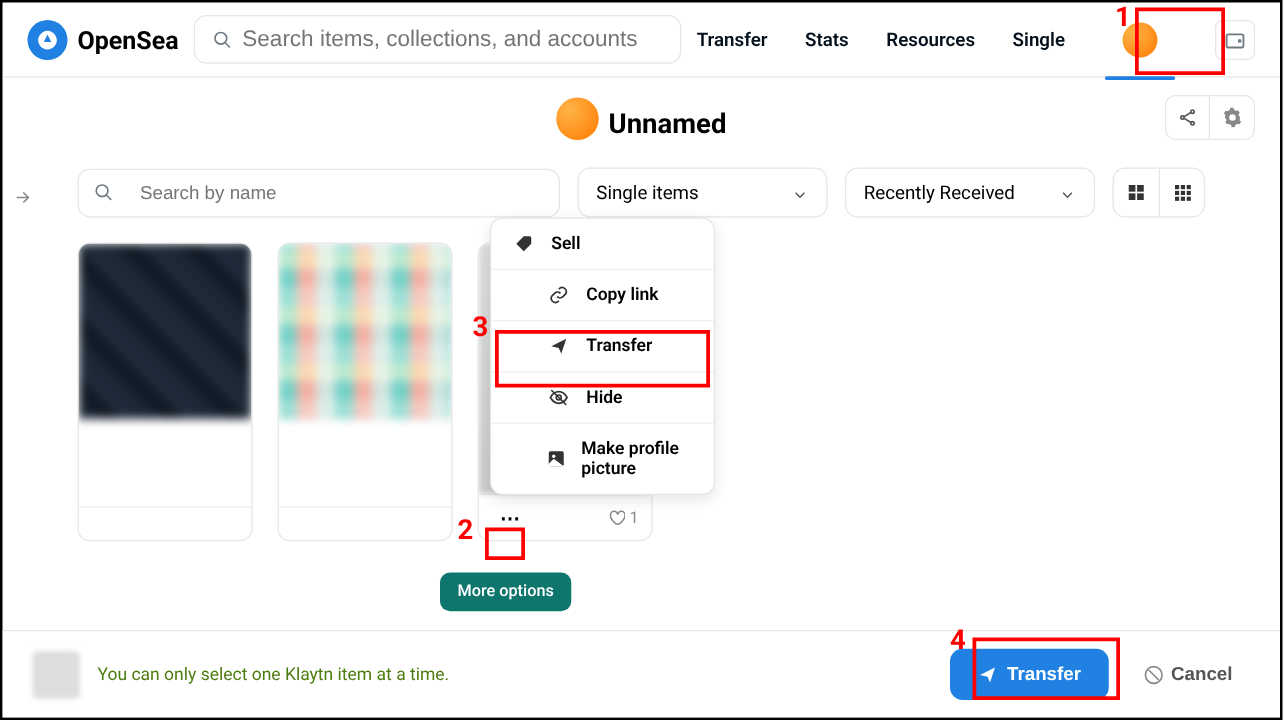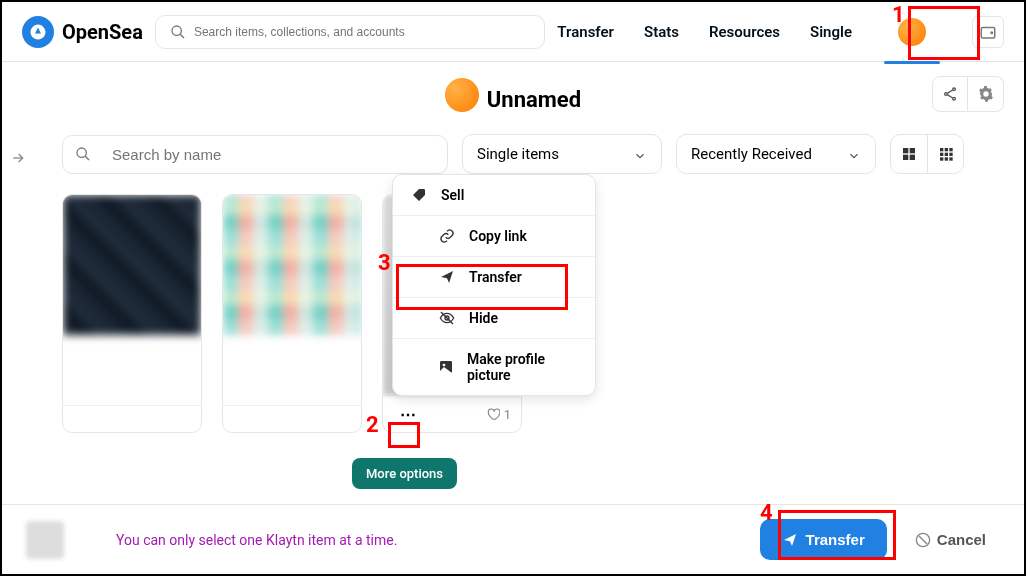--- a/index.html
+++ b/index.html
@@ -4,21 +4,21 @@
 <style>
 * { margin: 0; padding: 0; box-sizing: border-box; }
 body { font-family: -apple-system, BlinkMacSystemFont, "Segoe UI", Roboto, sans-serif; background: #fff; width: 1026px; height: 576px; overflow: hidden; position: relative; border: 2px solid #000; }
 
 
 .header { display: flex; align-items: center; padding: 10px 20px; border-bottom: 1px solid #e5e5e5; gap: 12px; height: 60px; }
 .logo { display: flex; align-items: center; gap: 8px; }
 .logo-icon { width: 32px; height: 32px; background: #2081e2; border-radius: 50%; display: flex; align-items: center; justify-content: center; }
 .logo-text { font-weight: 700; font-size: 20px; }
 .search-bar { flex: 1; display: flex; align-items: center; background: #fff; border: 1px solid #e5e5e5; border-radius: 10px; padding: 8px 14px; gap: 8px; max-width: 400px; }
-.search-bar input { border: none; outline: none; flex: 1; font-size: 12px; color: #707a83; }
+.search-bar input { border: none; outline: none; flex: 1; font-size: 18px; color: #707a83; }
 .nav { display: flex; align-items: center; gap: 30px; margin-left: auto; }
 .nav-item { font-weight: 600; font-size: 15px; color: #04111d; cursor: pointer; }
 .avatar-wrap { width: 60px; height: 48px; display: flex; flex-direction: column; align-items: center; justify-content: center; position: relative; }
 .avatar { width: 28px; height: 28px; border-radius: 50%; background: radial-gradient(circle at 30% 30%, #ffb347, #ff7b00); }
 .avatar-underline { position: absolute; bottom: -8px; left: 2px; right: 2px; height: 3px; background: #2081e2; border-radius: 2px; }
 .wallet-icon { width: 32px; height: 32px; border: 1px solid #e5e5e5; border-radius: 6px; display: flex; align-items: center; justify-content: center; }
 
 
 .profile-section { display: flex; align-items: flex-end; justify-content: center; padding: 16px 0; gap: 8px; position: relative; }
 .profile-avatar { width: 34px; height: 34px; border-radius: 50%; background: radial-gradient(circle at 30% 30%, #ffb347, #ff7b00); }
@@ -44,32 +44,32 @@
 .card-img { width: 100%; height: 140px; }
 .mosaic-1 { background: repeating-linear-gradient(45deg, #5a6b7c 0 12px, #3a4a5a 12px 24px, #6a7b8c 24px 36px), #4a5a6a; background-blend-mode: multiply; filter: blur(4px); }
 .mosaic-2 { background: repeating-linear-gradient(0deg, #7fc97f 0 15px, #4daf4a 15px 30px, #a6d96a 30px 45px), repeating-linear-gradient(90deg, #386cb0 0 15px, #f0027f 15px 30px, #beaed4 30px 45px); background-blend-mode: screen; filter: blur(4px); }
 .mosaic-3 { background: linear-gradient(#ddd, #ccc); filter: blur(2px); }
 .card-body { padding: 10px; height: 70px; position: relative; }
 .card-footer { display: flex; align-items: center; justify-content: space-between; padding: 6px 10px; border-top: 1px solid #eee; }
 .more-btn { width: 30px; height: 24px; display: flex; align-items: center; justify-content: center; font-weight: bold; cursor: pointer; position: relative; }
 .like { display: flex; align-items: center; gap: 4px; color: #888; font-size: 13px; }
 
 
-.menu { position: absolute; left: 390px; top: 172px; width: 204px; background: #fff; border: 1px solid #e5e5e5; border-radius: 10px; box-shadow: 0 4px 12px rgba(0,0,0,0.1); z-index: 10; }
+.menu { position: absolute; left: 390px; top: 172px; width: 180px; background: #fff; border: 1px solid #e5e5e5; border-radius: 10px; box-shadow: 0 4px 12px rgba(0,0,0,0.1); z-index: 10; }
 .menu-item { display: flex; align-items: center; gap: 12px; padding: 12px 16px; font-size: 14px; font-weight: 600; cursor: pointer; }
 .menu-item + .menu-item { border-top: 1px solid #eee; padding-left: 44px; }
 .menu-icon { width: 20px; display: flex; align-items: center; justify-content: center; }
 
 
 .tooltip { position: absolute; left: 350px; top: 456px; background: #0f766e; color: #fff; padding: 8px 14px; border-radius: 8px; font-size: 13px; font-weight: 500; }
 
 
 .footer-bar { position: absolute; bottom: 0; left: 0; right: 0; display: flex; align-items: center; padding: 14px 24px; border-top: 1px solid #e5e5e5; background: #fff; gap: 14px; }
 .footer-thumb { width: 38px; height: 38px; background: #ddd; border-radius: 4px; filter: blur(2px); }
-.footer-text { font-size: 14px; color: #a21caf; flex: 1; margin-left: 38px; }
+.footer-text { font-size: 14px; color: #4d7c0f; flex: 1; }
 .btn-transfer { background: #2081e2; color: #fff; border: none; border-radius: 10px; padding: 12px 22px; font-weight: 700; font-size: 15px; display: flex; align-items: center; gap: 8px; cursor: pointer; }
 .btn-cancel { background: #fff; color: #555; border: none; padding: 12px 14px; font-weight: 600; font-size: 15px; display: flex; align-items: center; gap: 6px; cursor: pointer; }
 
 
 .annot-box { position: absolute; border: 3px solid #ff0000; z-index: 50; pointer-events: none; }
 .annot-num { position: absolute; color: #ff0000; font-weight: 700; font-size: 22px; z-index: 51; pointer-events: none; }
 </style>
 </head>
 <body>
 

